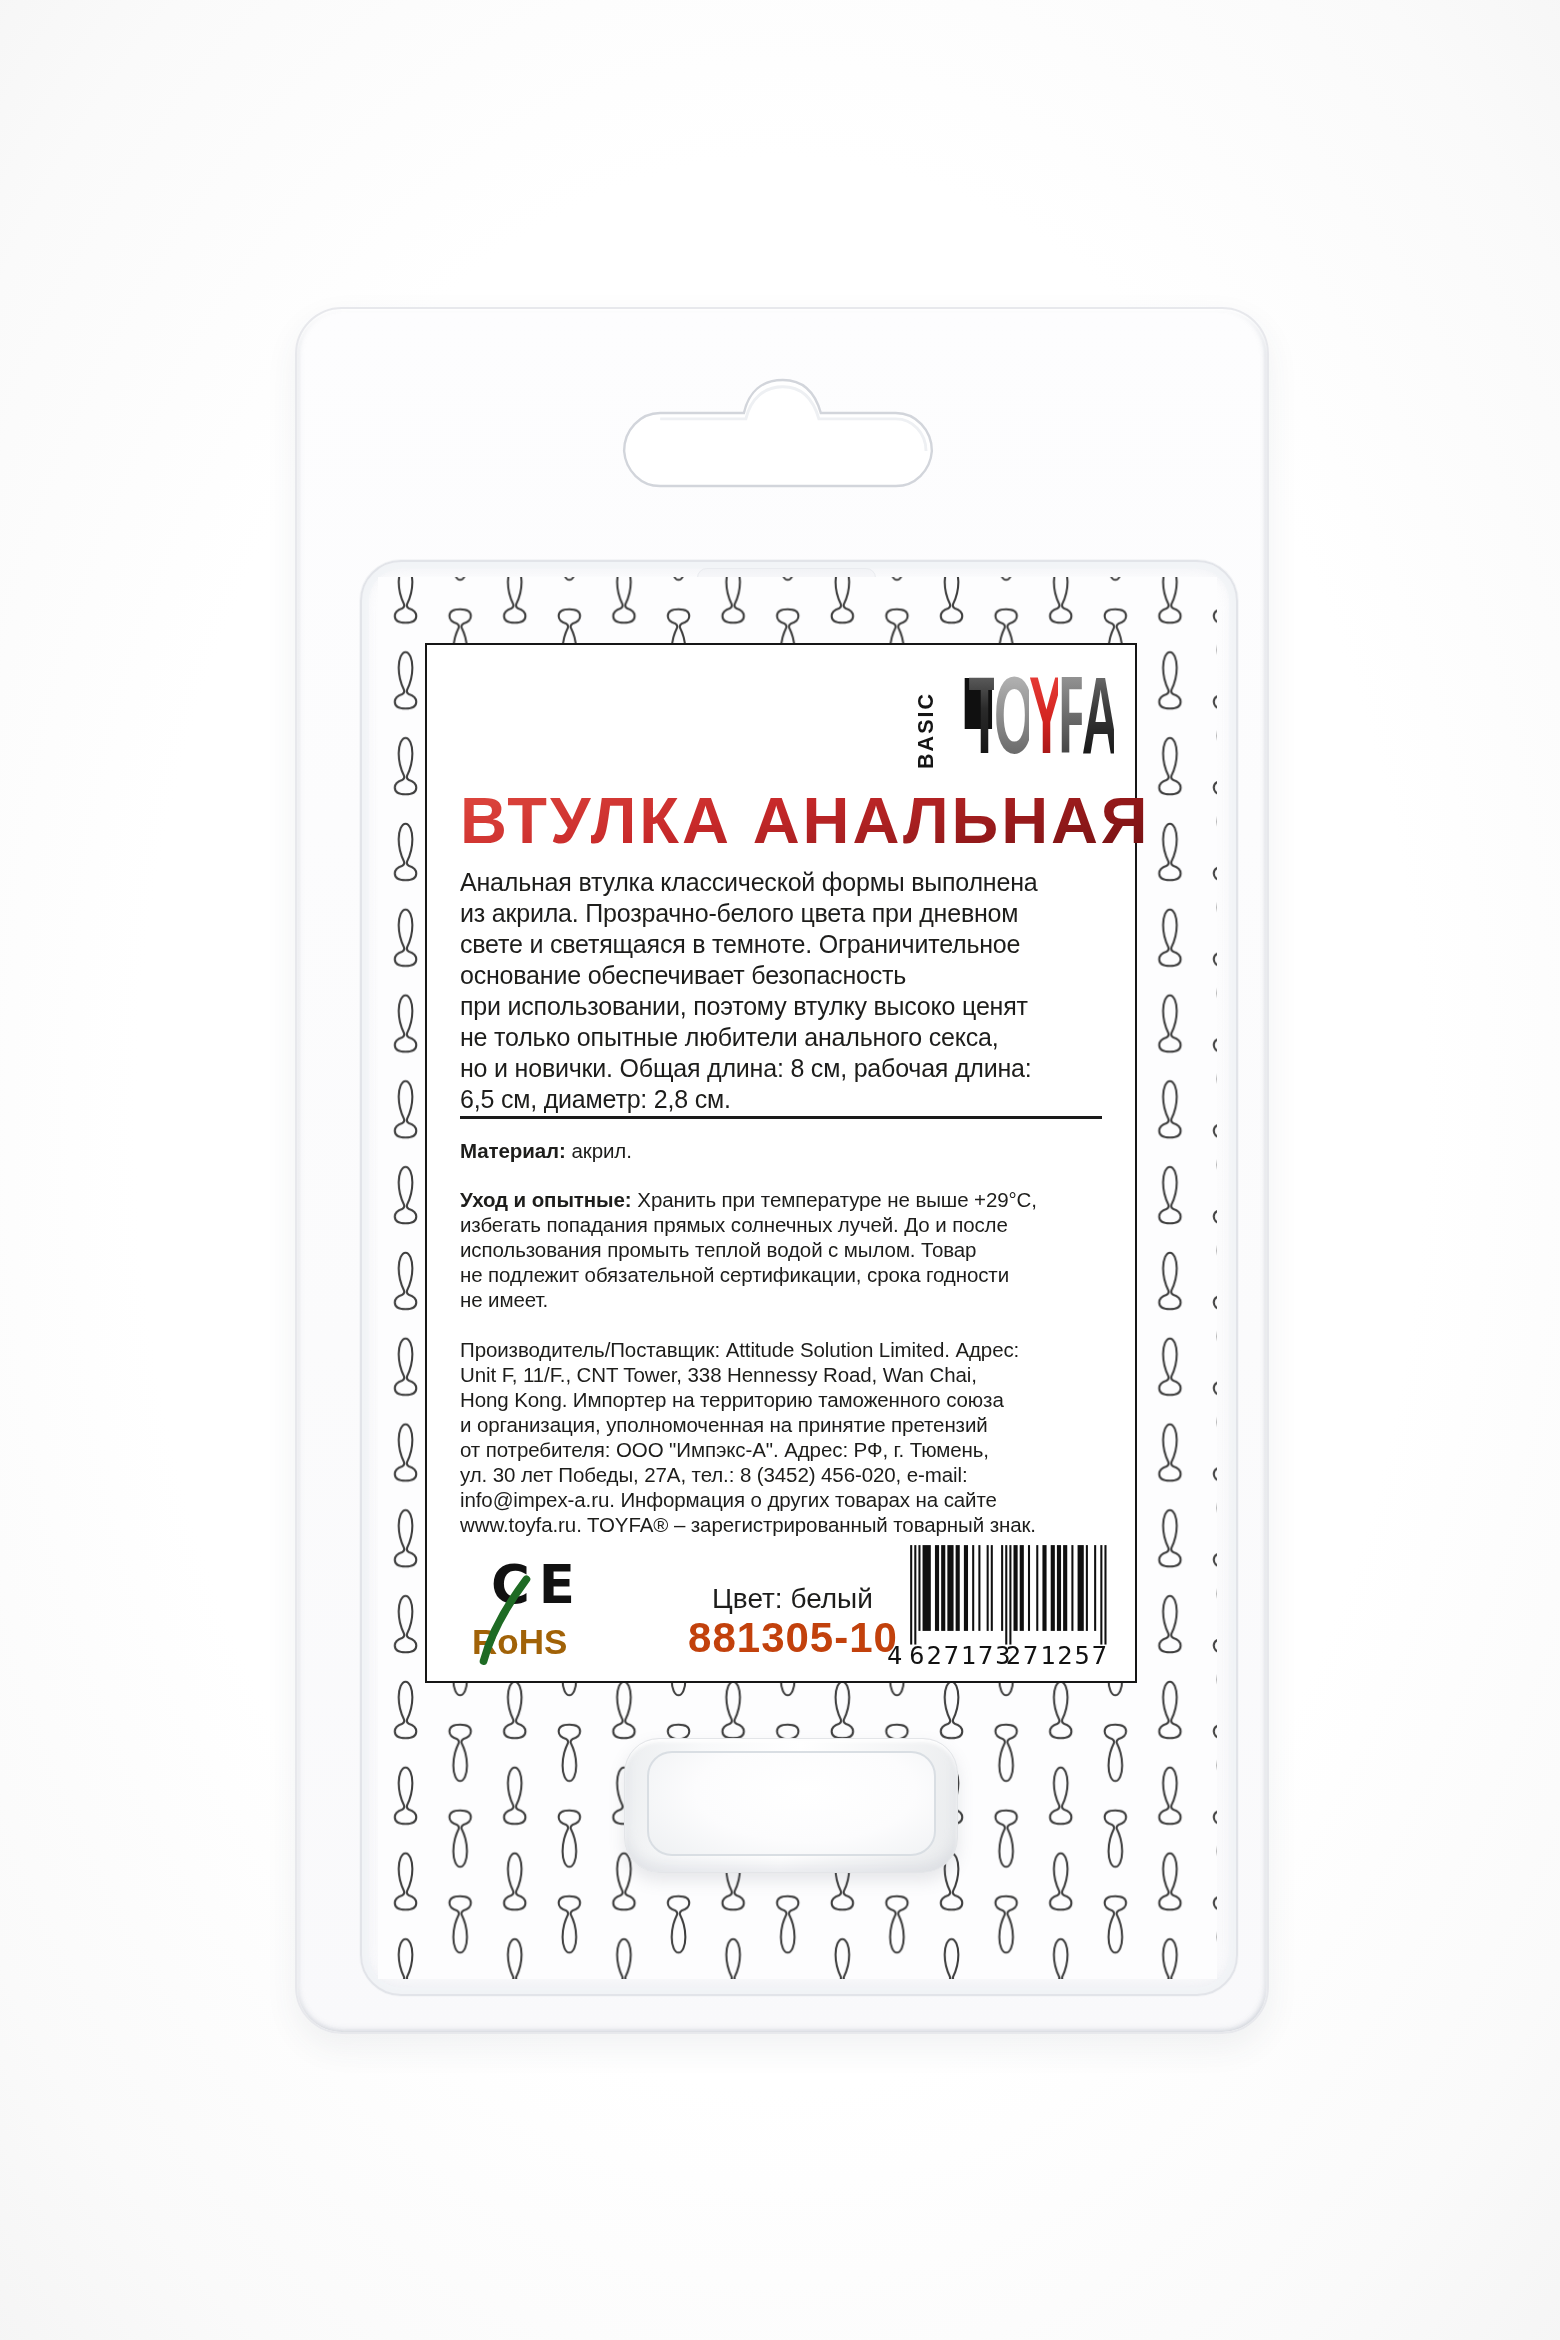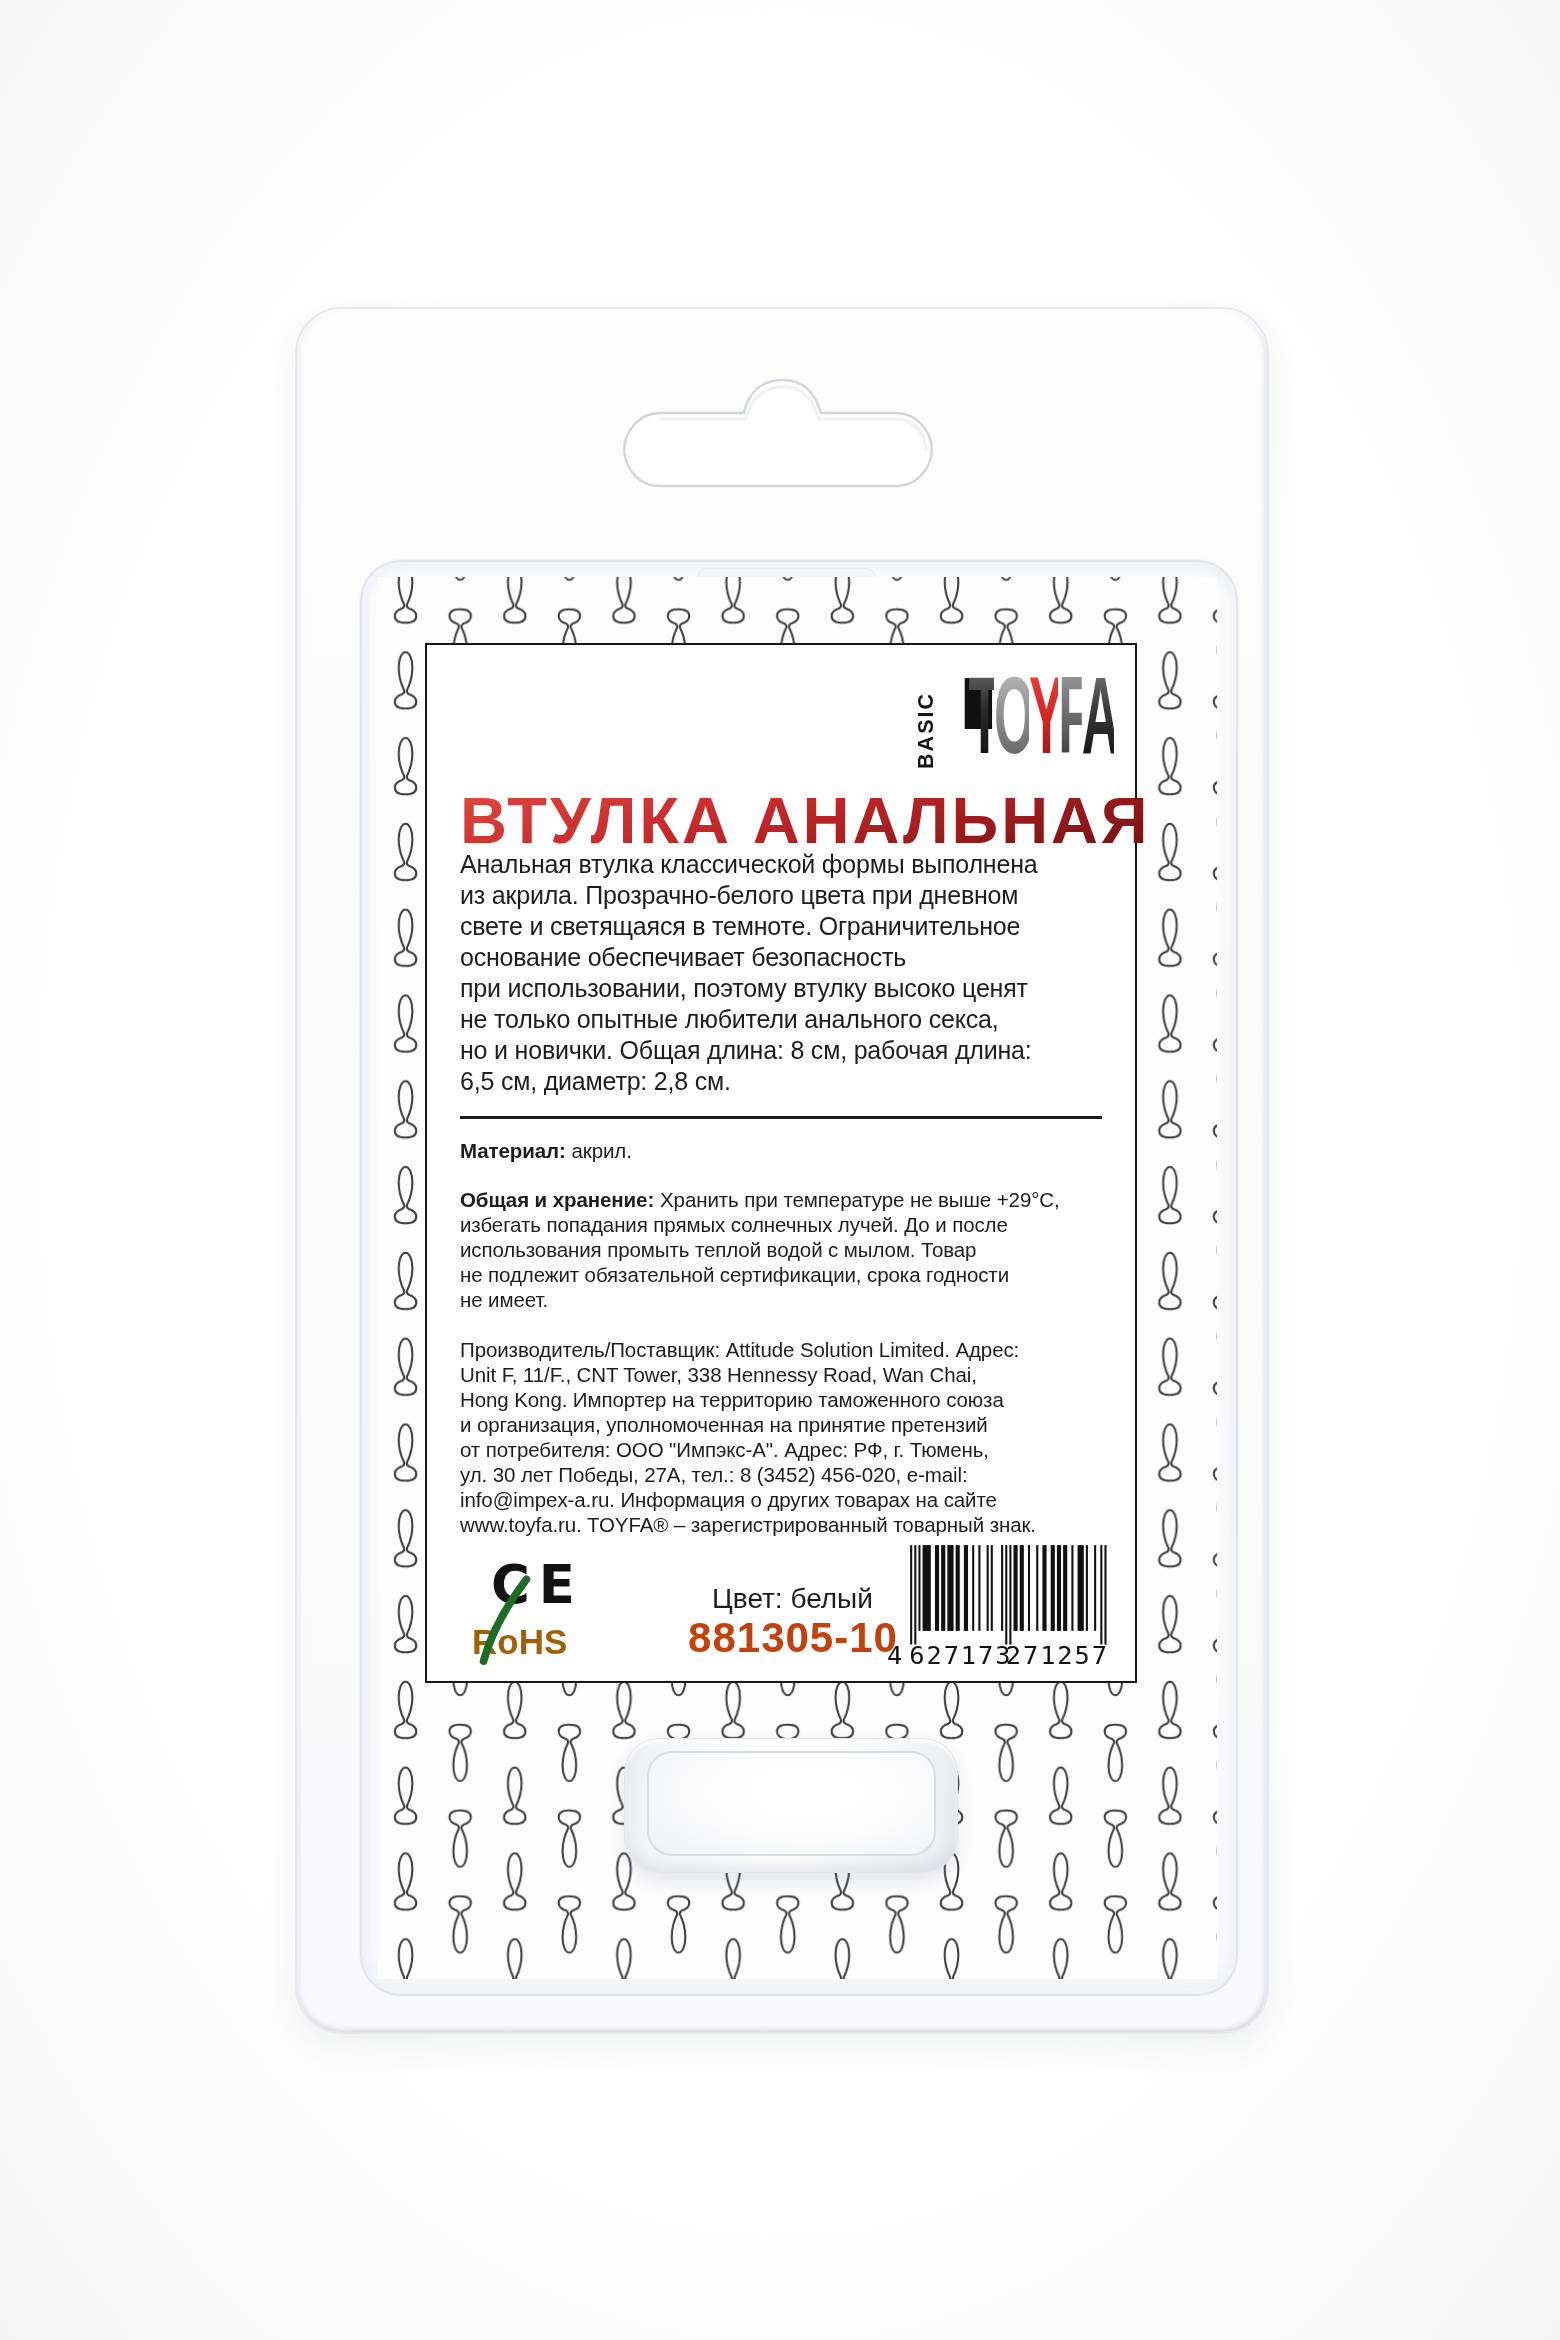--- a/index.html
+++ b/index.html
@@ -49,21 +49,21 @@
     .la{background-image:linear-gradient(180deg,#8b8b8b 0%,#3a3a3a 45%,#070707 100%)}
   }
 
   .title{position:absolute;left:33px;top:138px;margin:0;font-size:65px;font-weight:700;
     letter-spacing:2.9px;color:#a01b1d;white-space:nowrap;}
   @supports (-webkit-background-clip:text){
     .title{background-image:linear-gradient(165deg,#e04a40 0%,#c8292a 40%,#8c1718 80%,#701113 100%);
       -webkit-background-clip:text;background-clip:text;color:transparent;}
   }
 
-  .desc{position:absolute;left:33px;top:204px;width:651px;margin:0;font-size:25px;line-height:31px;
+  .desc{position:absolute;left:33px;top:222px;width:651px;margin:0;font-size:25px;line-height:31px;
     letter-spacing:-0.2px;color:#1d1d1b;white-space:pre-line;}
   .rule{position:absolute;left:33px;top:471px;width:642px;height:3.4px;background:#1a1a1a;}
   .small{font-size:20.5px;line-height:25px;color:#1d1d1b;margin:0;white-space:pre-line;letter-spacing:-0.1px;}
   .material{position:absolute;left:33px;top:493px;width:651px;}
   .material b,.care b{margin-right:5.9px;margin-top:41px;}
   .care{position:absolute;left:33px;top:542px;width:651px;}
   .manu{position:absolute;left:33px;top:692px;width:655px;}
 
   .ce{position:absolute;left:64px;top:909px;font-size:53px;font-weight:600;letter-spacing:8.8px;
     color:#111;font-family:"DejaVu Sans",sans-serif;}
@@ -128,21 +128,21 @@
 основание обеспечивает безопасность
 при использовании, поэтому втулку высоко ценят
 не только опытные любители анального секса,
 но и новички. Общая длина: 8 см, рабочая длина:
 6,5 см, диаметр: 2,8 см.</p>
 
       <div class="rule"></div>
 
       <p class="small material"><b>Материал:</b><span>акрил.</span></p>
 
-      <p class="small care"><b>Общая и хранение:</b><span>Хранить при температуре не выше +29°С,
+      <p class="small care"><b>Уход и опытные:</b><span>Хранить при температуре не выше +29°С,
 избегать попадания прямых солнечных лучей. До и после
 использования промыть теплой водой с мылом. Товар
 не подлежит обязательной сертификации, срока годности
 не имеет.</span></p>
 
       <p class="small manu">Производитель/Поставщик: Attitude Solution Limited. Адрес:
 Unit F, 11/F., CNT Tower, 338 Hennessy Road, Wan Chai,
 Hong Kong. Импортер на территорию таможенного союза
 и организация, уполномоченная на принятие претензий
 от потребителя: ООО "Импэкс-А". Адрес: РФ, г. Тюмень,

